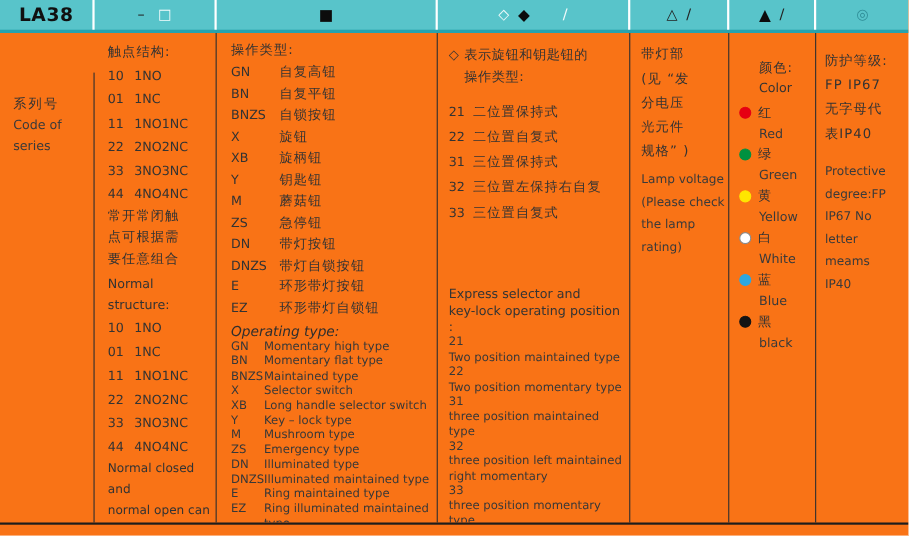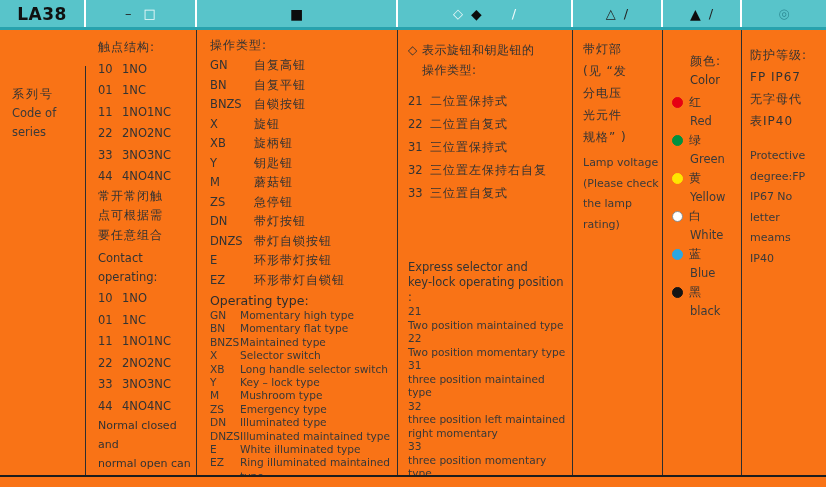--- a/index.html
+++ b/index.html
@@ -48,21 +48,21 @@
   .cval{font-size:11.5px;}
   .c2 .note{line-height:19.5px;}
   .c2 .enblock{margin-top:4px;}
   .c2 .entitle{font-size:11.5px;line-height:19px;}
   .c2 .ennote{font-size:11px;line-height:19px;}
   
   .c3 .zhtitle{font-size:12px;letter-spacing:1px;line-height:19px;}
   .opzh{line-height:18.5px;padding-left:44px;text-indent:-44px;}
   .opzh .opcode{display:inline-block;min-width:44px;text-indent:0;font-size:11.5px;}
   .opzh .zh{font-size:12px;}
-  .c3 .entitle{font-size:12.5px;line-height:17px;margin-top:3px;color:#2e2e2e;}
+  .c3 .entitle{font-size:12.5px;line-height:17px;margin-top:3px;color:#2e2e2e;font-style:italic;}
   .open{line-height:13.4px;padding-left:30px;text-indent:-30px;font-size:10.6px;color:#383838;}
   .open .ocode{display:inline-block;min-width:30px;text-indent:0;}
   
   .c4 .zhnote{font-size:12px;letter-spacing:.5px;line-height:20px;}
   .c4 .zhnote2{padding-left:14px;}
   .selzh{line-height:21px;margin-top:0;}
   .selzh .scode{display:inline-block;width:22px;font-size:11.5px;}
   .c4 .zhlist{margin-top:9px;}
   .c4 .enblock{margin-top:56px;}
   .c4 .entitle{font-size:11.5px;line-height:15px;color:#343434;}
@@ -157,21 +157,21 @@
         </div>
       <div>
 
           <div class="zh note">常开常闭触</div>
 
           <div class="zh note">点可根据需</div>
 
           <div class="zh note">要任意组合</div>
         </div>
       <div class="enblock">
-        <div class="entitle">Contact operating:</div>
+        <div class="entitle">Normal structure:</div>
         <div>
 
             <div class="line">
               <span class="ccode">10</span><span class="cval">1NO</span>
             </div>
 
             <div class="line">
               <span class="ccode">01</span><span class="cval">1NC</span>
             </div>
 
@@ -290,21 +290,21 @@
 
           <div class="open">
             <span class="ocode">DN</span><span>Illuminated type</span>
           </div>
 
           <div class="open">
             <span class="ocode">DNZS</span><span>Illuminated maintained type</span>
           </div>
 
           <div class="open">
-            <span class="ocode">E</span><span>White illuminated type</span>
+            <span class="ocode">E</span><span>Ring maintained type</span>
           </div>
 
           <div class="open">
             <span class="ocode">EZ</span><span>Ring illuminated maintained type</span>
           </div>
         </div>
     </div>
 
     <div class="col c4">
       <div class="zhnote">◇ 表示旋钮和钥匙钮的</div>

